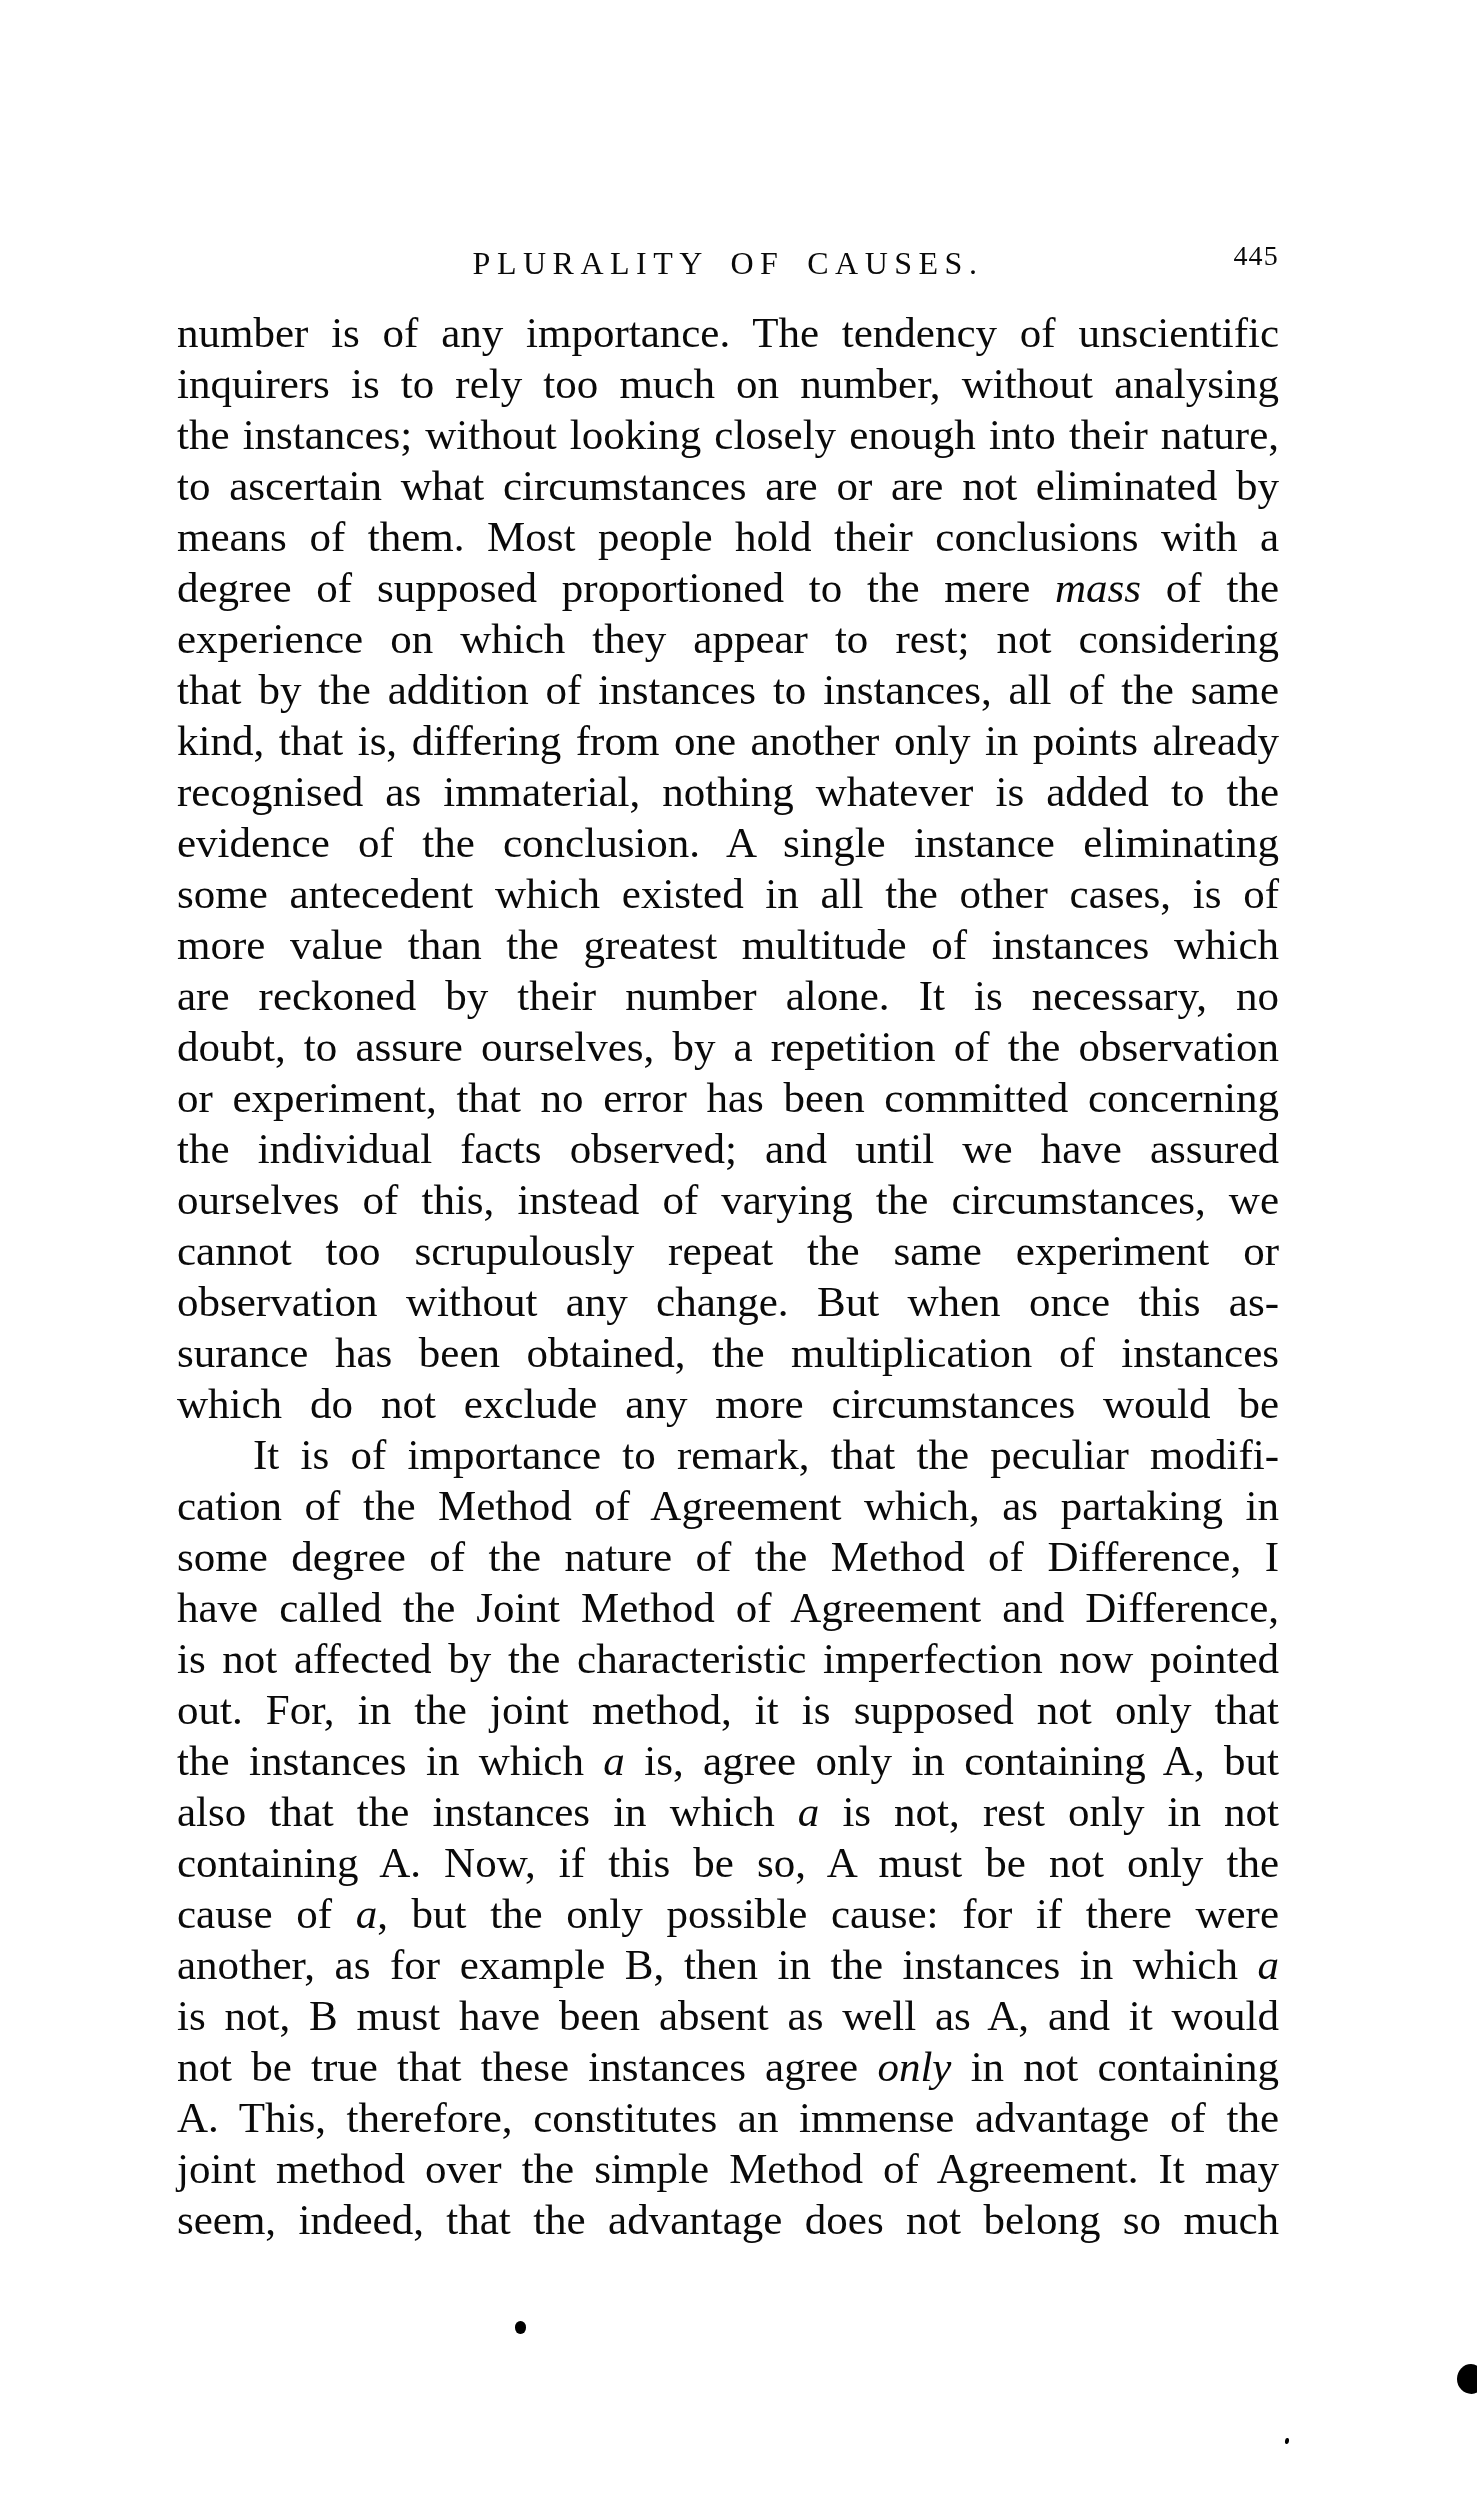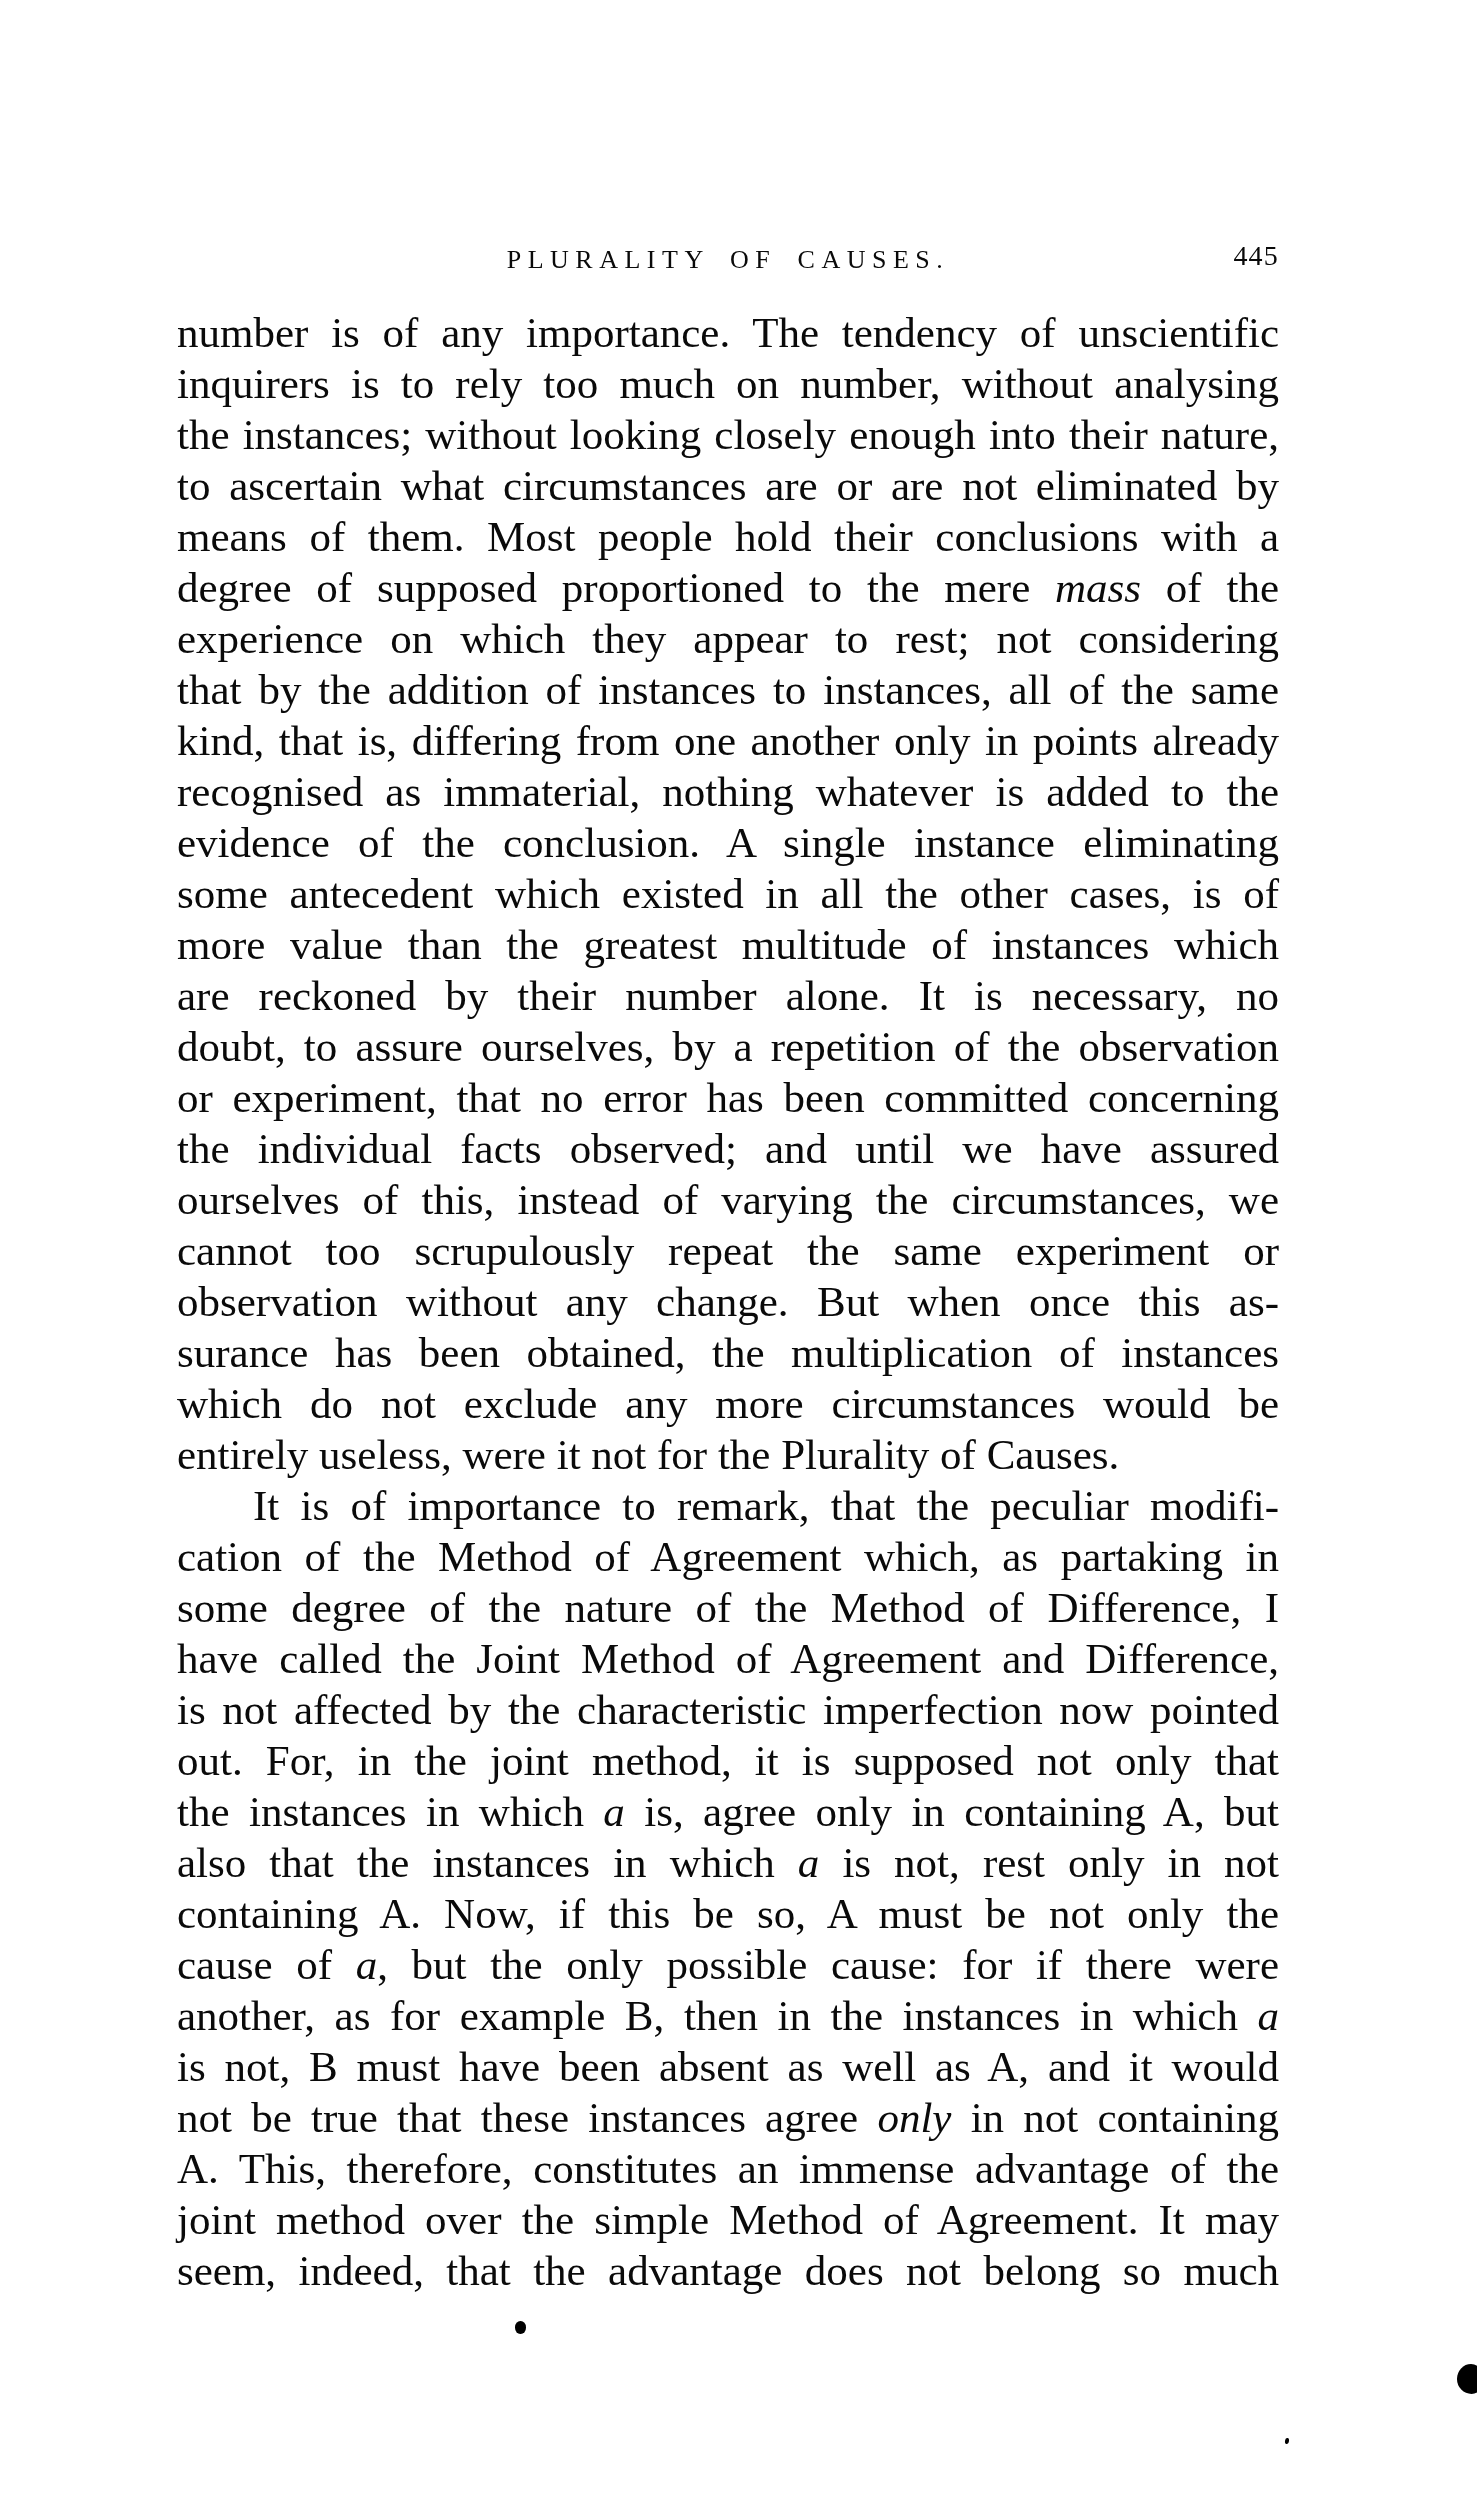--- a/index.html
+++ b/index.html
@@ -19,21 +19,21 @@
     top: 237px;
     width: 1102px;
     height: 48px;
   }
   #running-title {
     position: absolute;
     left: 0;
     right: 0;
     top: 8.3px;
     text-align: center;
-    font-size: 26px;
+    font-size: 32px;
     letter-spacing: 6.5px;
     word-spacing: 8.3px;
     white-space: nowrap;
   }
   #page-number {
     position: absolute;
     right: 0;
     top: 0;
     font-size: 28px;
     letter-spacing: 1.2px;
@@ -103,21 +103,20 @@
       <div class="line"><span>more value than the greatest multitude of instances which</span></div>
       <div class="line"><span>are reckoned by their number alone.  It is necessary, no</span></div>
       <div class="line"><span>doubt, to assure ourselves, by a repetition of the observation</span></div>
       <div class="line"><span>or experiment, that no error has been committed concerning</span></div>
       <div class="line"><span>the individual facts observed; and until we have assured</span></div>
       <div class="line"><span>ourselves of this, instead of varying the circumstances, we</span></div>
       <div class="line"><span>cannot too scrupulously repeat the same experiment or</span></div>
       <div class="line"><span>observation without any change.  But when once this as-</span></div>
       <div class="line"><span>surance has been obtained, the multiplication of instances</span></div>
       <div class="line"><span>which do not exclude any more circumstances would be</span></div>
-      <div class="line par-end"><span>entirely useless, were it not for the Plurality of Causes.</span></div>
       <div class="line indent"><span>It is of importance to remark, that the peculiar modifi-</span></div>
       <div class="line"><span>cation of the Method of Agreement which, as partaking in</span></div>
       <div class="line"><span>some degree of the nature of the Method of Difference, I</span></div>
       <div class="line"><span>have called the Joint Method of Agreement and Difference,</span></div>
       <div class="line"><span>is not affected by the characteristic imperfection now pointed</span></div>
       <div class="line"><span>out.  For, in the joint method, it is supposed not only that</span></div>
       <div class="line"><span>the instances in which </span><i>a</i><span> is, agree only in containing A, but</span></div>
       <div class="line"><span>also that the instances in which </span><i>a</i><span> is not, rest only in not</span></div>
       <div class="line"><span>containing A.  Now, if this be so, A must be not only the</span></div>
       <div class="line"><span>cause of </span><i>a</i><span>, but the only possible cause: for if there were</span></div>

